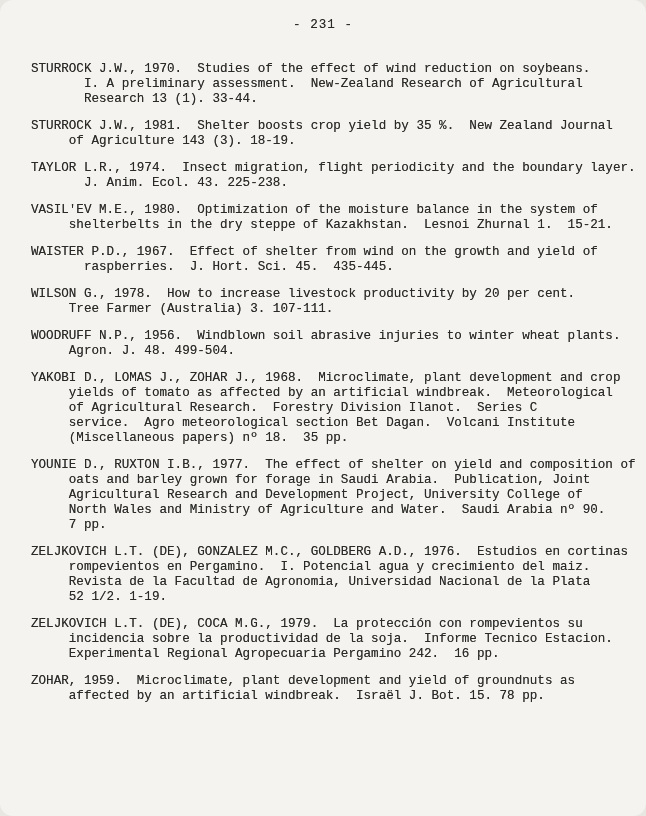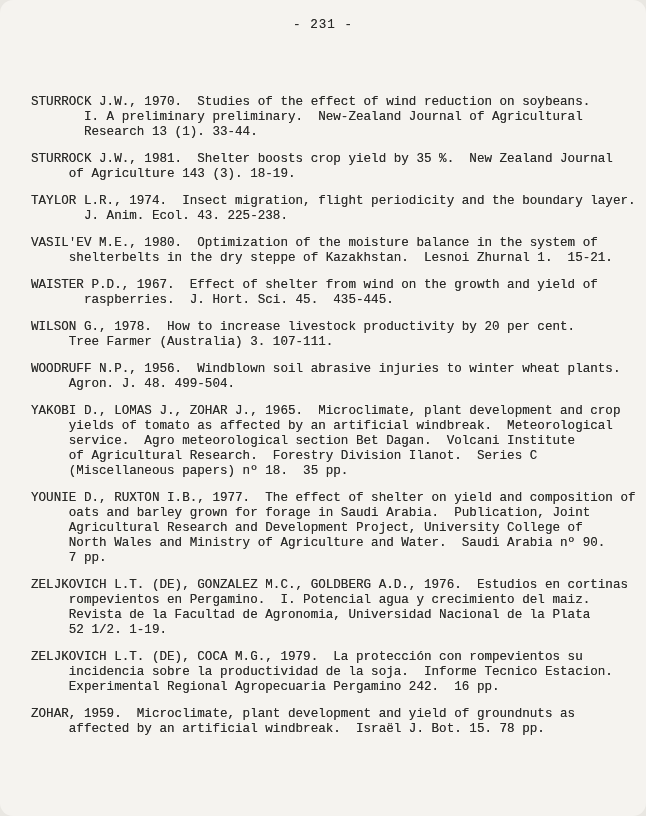--- a/index.html
+++ b/index.html
@@ -25,42 +25,42 @@
     line-height: 15px;
     color: #2a2a28;
     text-shadow: 0 0 0.4px rgba(20,20,20,0.55);
   }
   .page-number {
     padding-top: 18px;
     text-align: center;
     letter-spacing: 1px;
   }
   .refs {
-    margin-top: 62px;
+    margin-top: 29px;
     padding-left: 31px;
   }
   .ref {
     margin: 0 0 12px 0;
   }
   .line {
     white-space: pre;
   }
 </style>
 </head>
 <body>
 
 <div class="page">
 
   <div class="page-number">- 231 -</div>
 
   <div class="refs">
 
     <div class="ref">
       <div class="line">STURROCK J.W., 1970.  Studies of the effect of wind reduction on soybeans.</div>
-      <div class="line">       I. A preliminary preliminary.  New-Zealand Journal of Agricultural</div>
+      <div class="line">       I. A preliminary assessment.  New-Zealand Research of Agricultural</div>
       <div class="line">       Research 13 (1). 33-44.</div>
     </div>
 
     <div class="ref">
     </div>
 
     <div class="ref">
       <div class="line">STURROCK J.W., 1981.  Shelter boosts crop yield by 35 %.  New Zealand Journal</div>
       <div class="line">     of Agriculture 143 (3). 18-19.</div>
     </div>
@@ -84,24 +84,24 @@
       <div class="line">WILSON G., 1978.  How to increase livestock productivity by 20 per cent.</div>
       <div class="line">     Tree Farmer (Australia) 3. 107-111.</div>
     </div>
 
     <div class="ref">
       <div class="line">WOODRUFF N.P., 1956.  Windblown soil abrasive injuries to winter wheat plants.</div>
       <div class="line">     Agron. J. 48. 499-504.</div>
     </div>
 
     <div class="ref">
-      <div class="line">YAKOBI D., LOMAS J., ZOHAR J., 1965.  Microclimate, plant development and crop</div>
+      <div class="line">YAKOBI D., LOMAS J., ZOHAR J., 1968.  Microclimate, plant development and crop</div>
       <div class="line">     yields of tomato as affected by an artificial windbreak.  Meteorological</div>
+      <div class="line">     of Agricultural Research.  Forestry Division Ilanot.  Series C</div>
       <div class="line">     service.  Agro meteorological section Bet Dagan.  Volcani Institute</div>
-      <div class="line">     of Agricultural Research.  Forestry Division Ilanot.  Series C</div>
       <div class="line">     (Miscellaneous papers) nº 18.  35 pp.</div>
     </div>
 
     <div class="ref">
       <div class="line">YOUNIE D., RUXTON I.B., 1977.  The effect of shelter on yield and composition of</div>
       <div class="line">     oats and barley grown for forage in Saudi Arabia.  Publication, Joint</div>
       <div class="line">     Agricultural Research and Development Project, University College of</div>
       <div class="line">     North Wales and Ministry of Agriculture and Water.  Saudi Arabia nº 90.</div>
       <div class="line">     7 pp.</div>
     </div>

